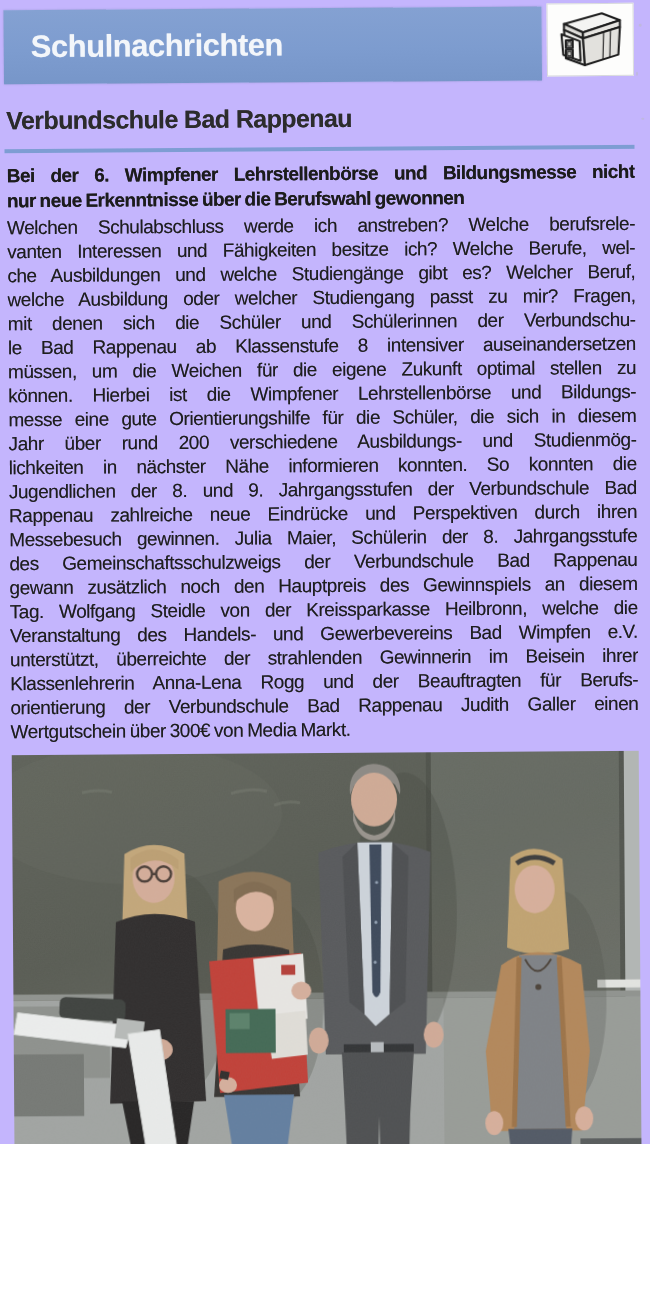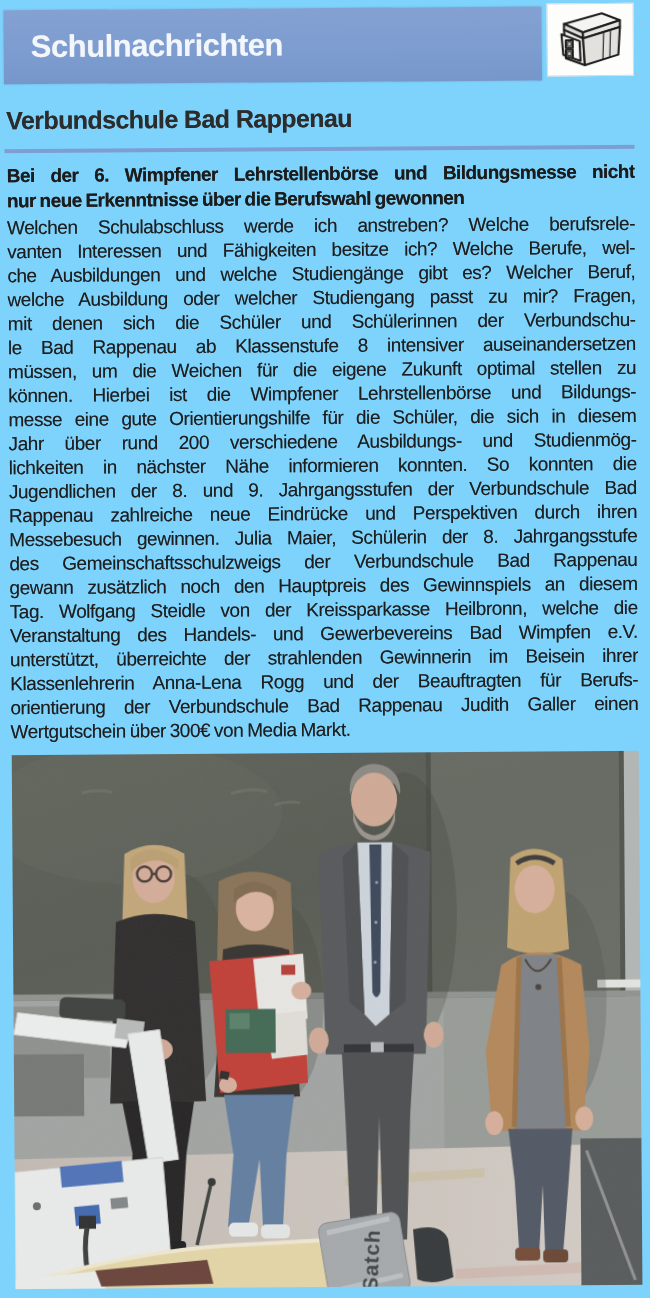--- a/index.html
+++ b/index.html
@@ -1,18 +1,18 @@
 <!DOCTYPE html>
 <html lang="de"><head>
 <meta charset="utf-8">
 <style>
   html,body{margin:0;padding:0;background:#ffffff;}
   .page{
-    position:relative;width:650px;height:1298px;overflow:hidden;
-    background:#7dd3fc;
+    position:relative;width:650px;height:1144px;overflow:hidden;
+    background:#c4b5fd;
     font-family:"Liberation Sans", sans-serif;
     color:#202020;
   }
   .tilt{position:absolute;inset:0;transform:rotate(-0.4deg);transform-origin:325px 650px;}
 
   
   .bar{
     position:absolute;left:8px;top:8px;width:538px;height:74px;
     background:linear-gradient(180deg,#84a1d2 0%,#7d9ccf 55%,#7796c9 100%);
     display:flex;align-items:center;

